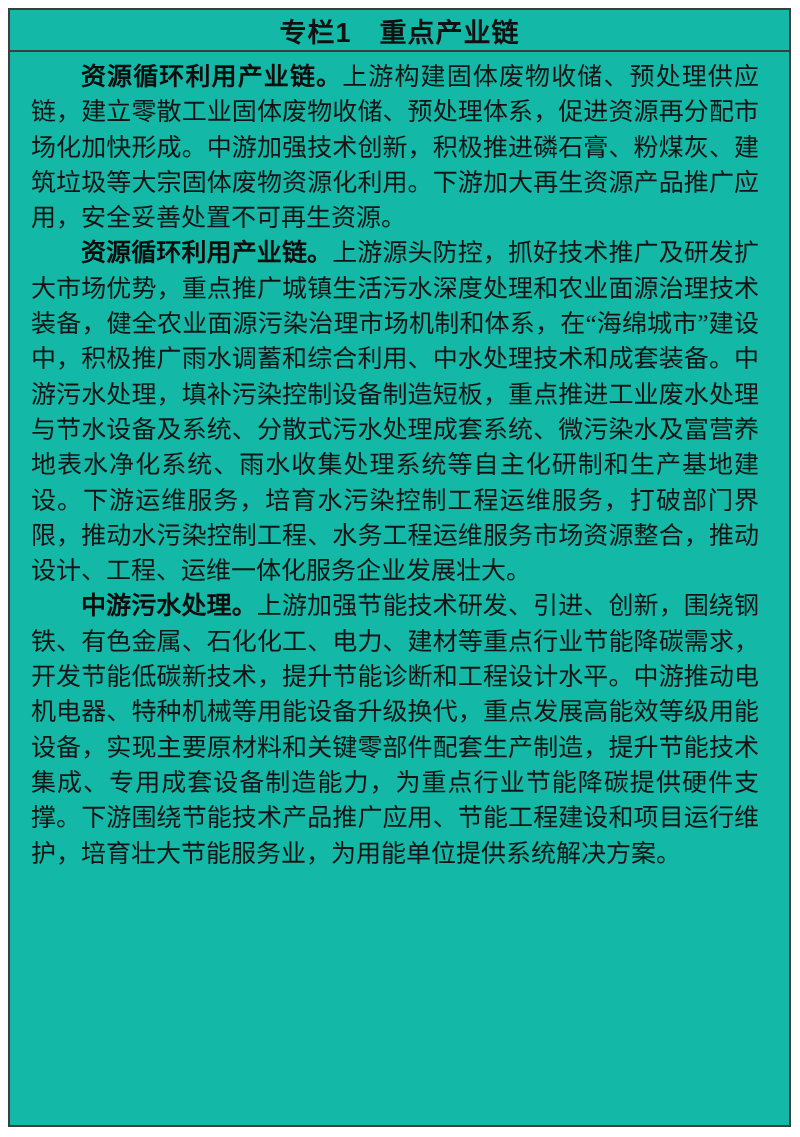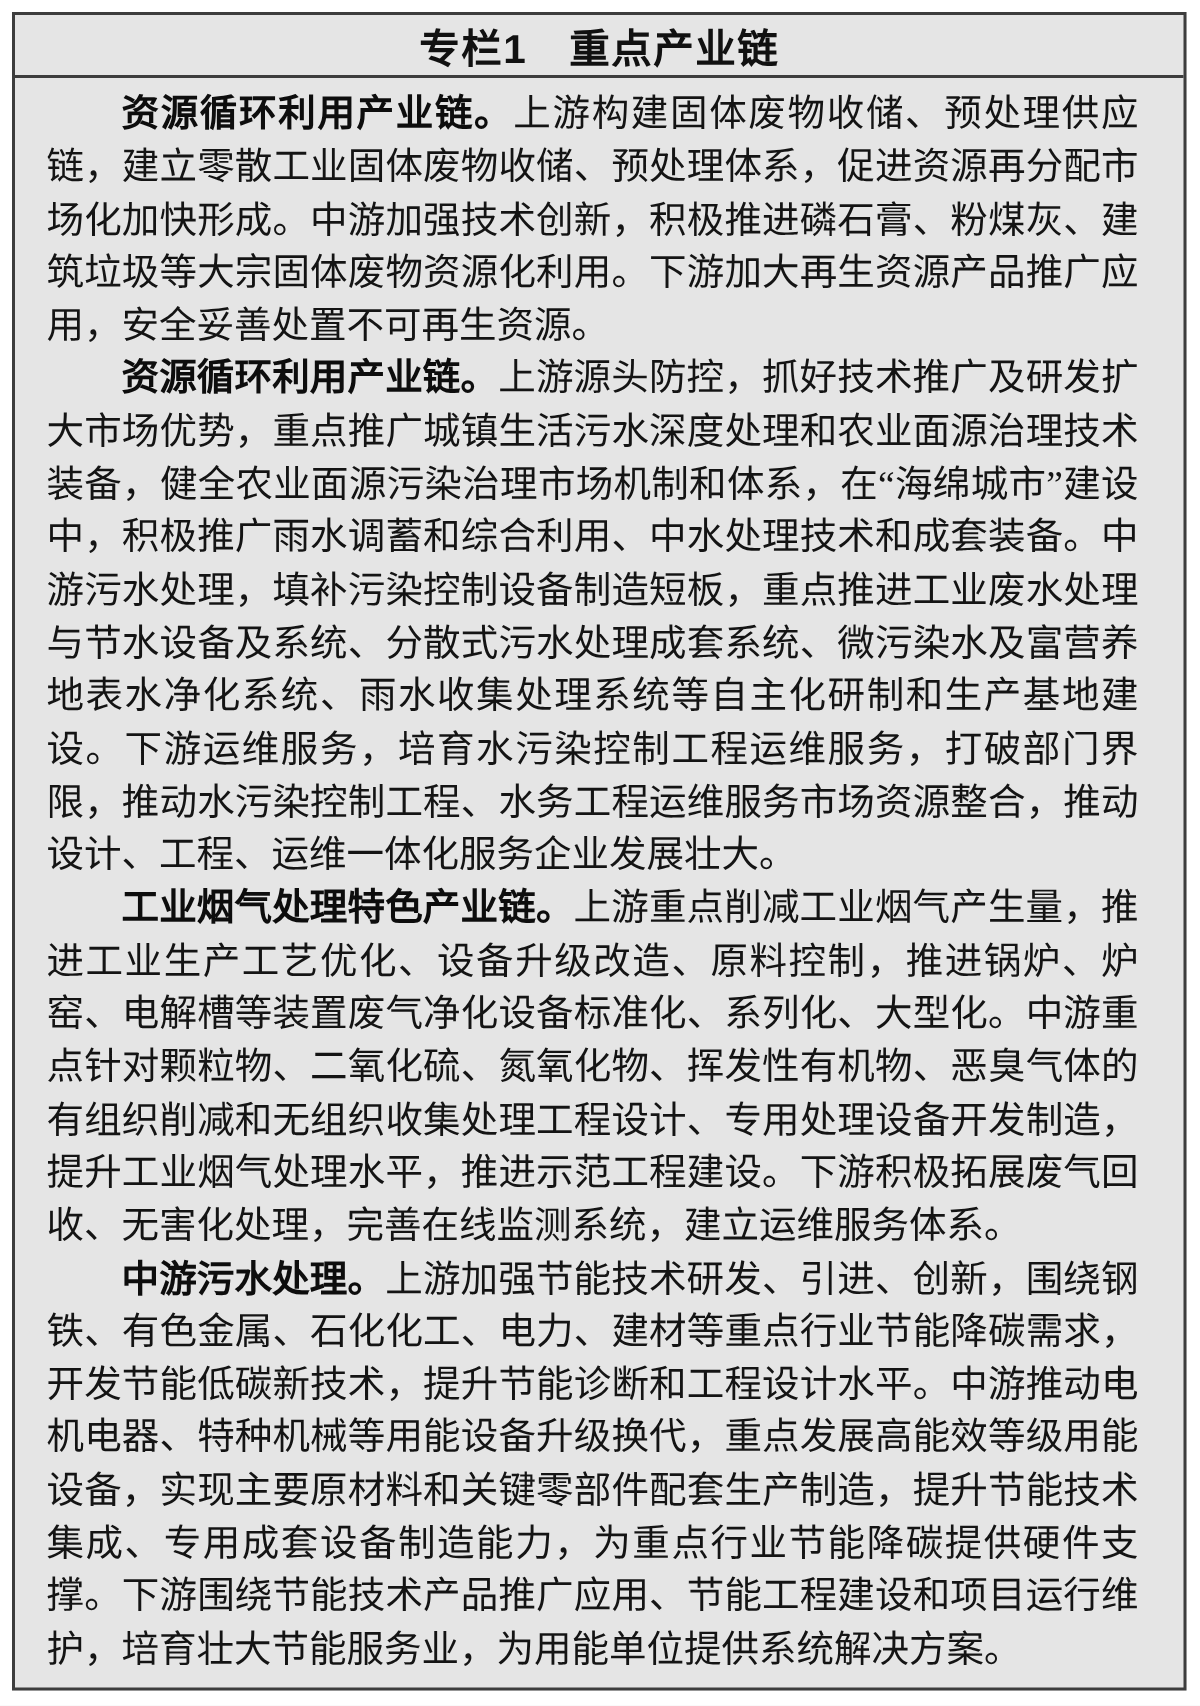--- a/index.html
+++ b/index.html
@@ -15,21 +15,21 @@
     overflow: hidden;
     font-family: "Liberation Serif", "DejaVu Serif", serif;
   }
   .panel {
     position: absolute;
     left: 8px;
     top: 8px;
     right: 9px;
     bottom: 10px;
     border: 2px solid #3d3d3d;
-    background: #e5e5e5;
+    background: #14b8a6;
     box-sizing: border-box;
     display: flex;
     flex-direction: column;
     justify-content: flex-end;
   }
   .title-bar {
     flex: 0 0 auto;
     height: 42px;
     border-bottom: 2px solid #3d3d3d;
     display: flex;
@@ -70,17 +70,16 @@
 <body>
 
 <div class="page">
   <div class="panel">
     <div class="title-bar">
       <span class="title-text">专栏1　重点产业链</span>
     </div>
     <div class="content">
       <p><span class="lead">资源循环利用产业链。</span><span>上游构建固体废物收储、预处理供应链，建立零散工业固体废物收储、预处理体系，促进资源再分配市场化加快形成。中游加强技术创新，积极推进磷石膏、粉煤灰、建筑垃圾等大宗固体废物资源化利用。下游加大再生资源产品推广应用，安全妥善处置不可再生资源。</span></p>
       <p><span class="lead">资源循环利用产业链。</span><span>上游源头防控，抓好技术推广及研发扩大市场优势，重点推广城镇生活污水深度处理和农业面源治理技术装备，健全农业面源污染治理市场机制和体系，在“海绵城市”建设中，积极推广雨水调蓄和综合利用、中水处理技术和成套装备。中游污水处理，填补污染控制设备制造短板，重点推进工业废水处理与节水设备及系统、分散式污水处理成套系统、微污染水及富营养地表水净化系统、雨水收集处理系统等自主化研制和生产基地建设。下游运维服务，培育水污染控制工程运维服务，打破部门界限，推动水污染控制工程、水务工程运维服务市场资源整合，推动设计、工程、运维一体化服务企业发展壮大。</span></p>
-      <p><span class="lead">工业烟气处理特色产业链。</span><span>上游重点削减工业烟气产生量，推进工业生产工艺优化、设备升级改造、原料控制，推进锅炉、炉窑、电解槽等装置废气净化设备标准化、系列化、大型化。中游重点针对颗粒物、二氧化硫、氮氧化物、挥发性有机物、恶臭气体的有组织削减和无组织收集处理工程设计、专用处理设备开发制造，提升工业烟气处理水平，推进示范工程建设。下游积极拓展废气回收、无害化处理，完善在线监测系统，建立运维服务体系。</span></p>
       <p><span class="lead">中游污水处理。</span><span>上游加强节能技术研发、引进、创新，围绕钢铁、有色金属、石化化工、电力、建材等重点行业节能降碳需求，开发节能低碳新技术，提升节能诊断和工程设计水平。中游推动电机电器、特种机械等用能设备升级换代，重点发展高能效等级用能设备，实现主要原材料和关键零部件配套生产制造，提升节能技术集成、专用成套设备制造能力，为重点行业节能降碳提供硬件支撑。下游围绕节能技术产品推广应用、节能工程建设和项目运行维护，培育壮大节能服务业，为用能单位提供系统解决方案。</span></p>
     </div>
   </div>
 </div>
 
 </body></html>

